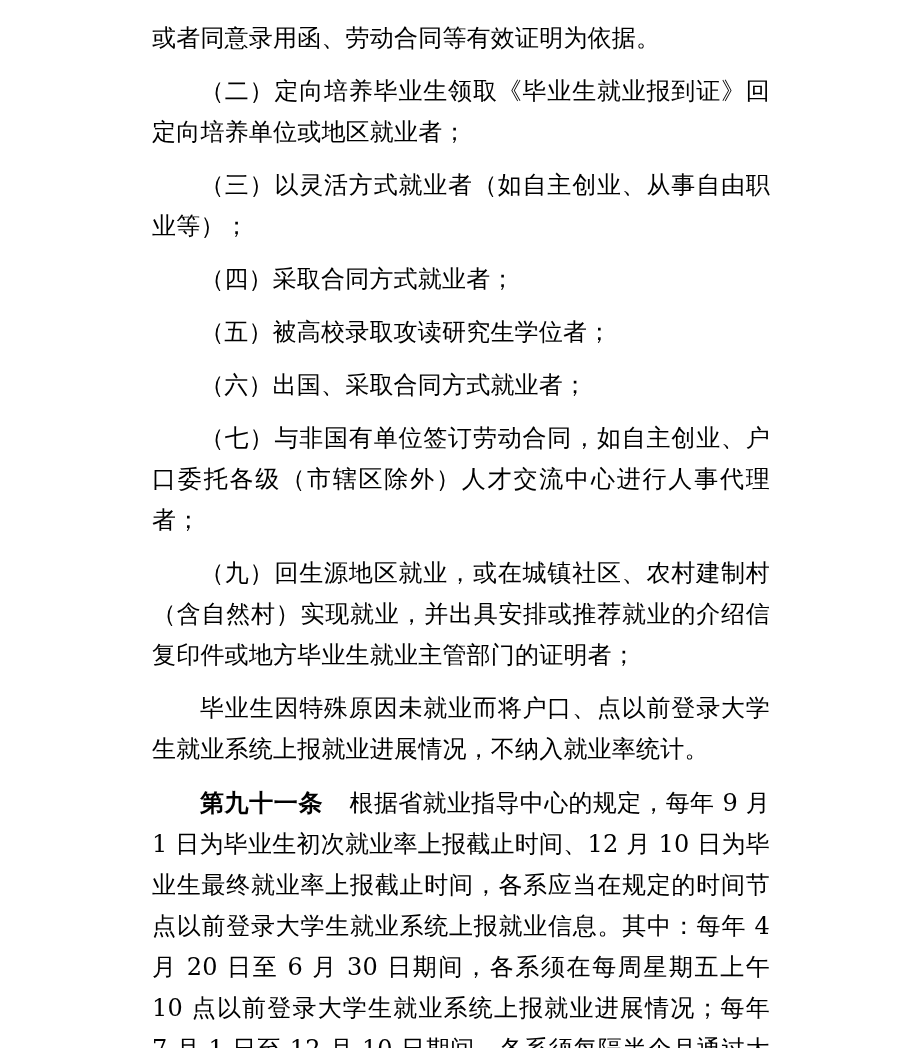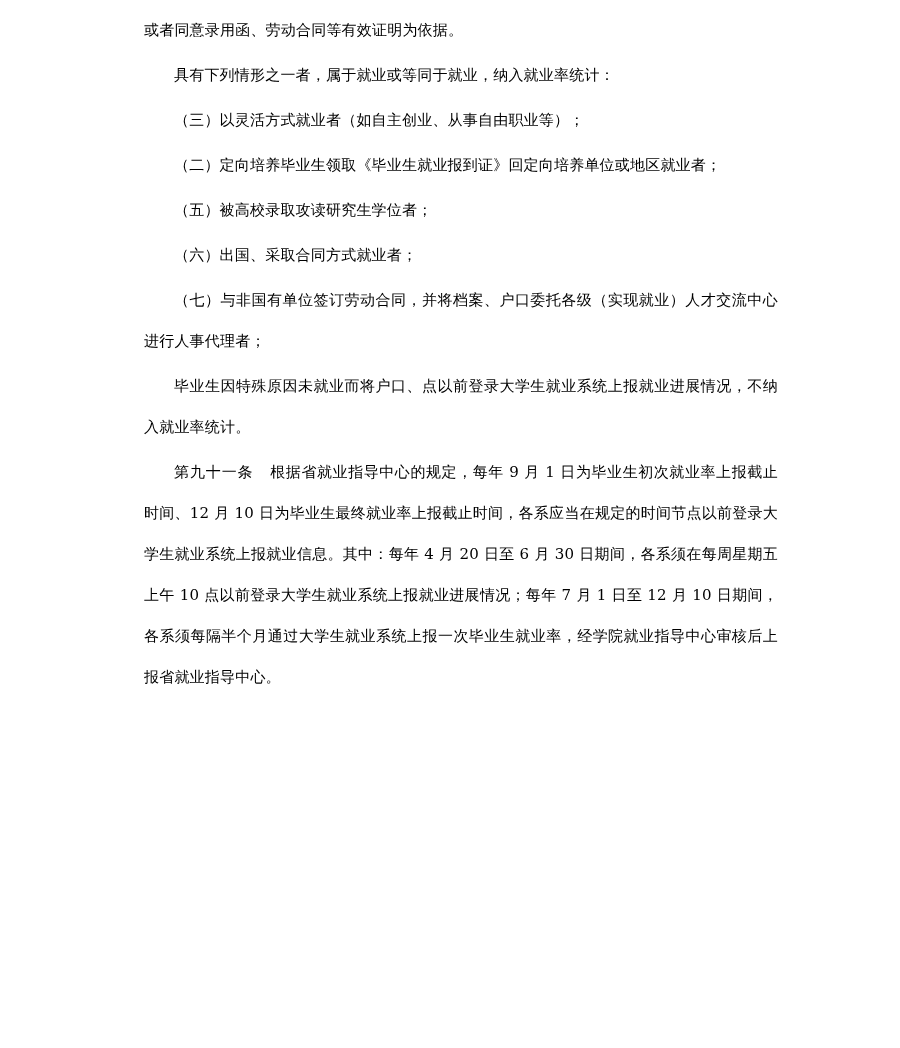--- a/index.html
+++ b/index.html
@@ -14,67 +14,68 @@
     color: #000000;
   }
   .page {
     width: 900px;
     min-height: 1048px;
     box-sizing: border-box;
     padding: 6px 118px 10px 140px;
     background: #ffffff;
   }
   .para {
-    font-size: 15px;
+    font-size: 24px;
     line-height: 41px;
     text-align: justify;
     text-justify: inter-ideograph;
-    margin: 4px;
+    margin: 12px;
     letter-spacing: 0.2px;
     white-space: pre-wrap;
   }
   .indent {
     text-indent: 2em;
   }
   .noindent {
     text-indent: 0;
   }
   .article {
     text-indent: 2em;
   }
   .article .label {
-    font-weight: normal;
+    font-weight: bold;
     letter-spacing: 0.5px;
   }
   .article .gap {
     display: inline-block;
     width: 1.1em;
   }
 </style>
 </head>
 <body>
 
 <div class="page">
 
   <p class="para noindent">或者同意录用函、劳动合同等有效证明为依据。</p>
 
-  <p class="para indent">具有下列情形之一者，属于就业或等同于就业，纳入就业率统计：</p>
 
+
+  <p class="para indent">（二）定向培养毕业生领取《毕业生就业报到证》回定向培养单位或地区就业者；</p>
 
   <p class="para indent">（三）以灵活方式就业者（如自主创业、从事自由职业等）；</p>
 
-  <p class="para indent">（二）定向培养毕业生领取《毕业生就业报到证》回定向培养单位或地区就业者；</p>
-
+  <p class="para indent">（四）采取合同方式就业者；</p>
 
   <p class="para indent">（五）被高校录取攻读研究生学位者；</p>
 
   <p class="para indent">（六）出国、采取合同方式就业者；</p>
 
-  <p class="para indent">（七）与非国有单位签订劳动合同，并将档案、户口委托各级（实现就业）人才交流中心进行人事代理者；</p>
+  <p class="para indent">（七）与非国有单位签订劳动合同，如自主创业、户口委托各级（市辖区除外）人才交流中心进行人事代理者；</p>
 
 
+  <p class="para indent">（九）回生源地区就业，或在城镇社区、农村建制村（含自然村）实现就业，并出具安排或推荐就业的介绍信复印件或地方毕业生就业主管部门的证明者；</p>
 
 
   <p class="para indent">毕业生因特殊原因未就业而将户口、点以前登录大学生就业系统上报就业进展情况，不纳入就业率统计。</p>
 
   <p class="para article"><span class="label">第九十一条</span><span class="gap"></span><span>根据省就业指导中心的规定，每年 9 月 1 日为毕业生初次就业率上报截止时间、12 月 10 日为毕业生最终就业率上报截止时间，各系应当在规定的时间节点以前登录大学生就业系统上报就业信息。其中：每年 4 月 20 日至 6 月 30 日期间，各系须在每周星期五上午 10 点以前登录大学生就业系统上报就业进展情况；每年 7 月 1 日至 12 月 10 日期间，各系须每隔半个月通过大学生就业系统上报一次毕业生就业率，经学院就业指导中心审核后上报省就业指导中心。</span></p>
 
 </div>
 
 </body></html>

